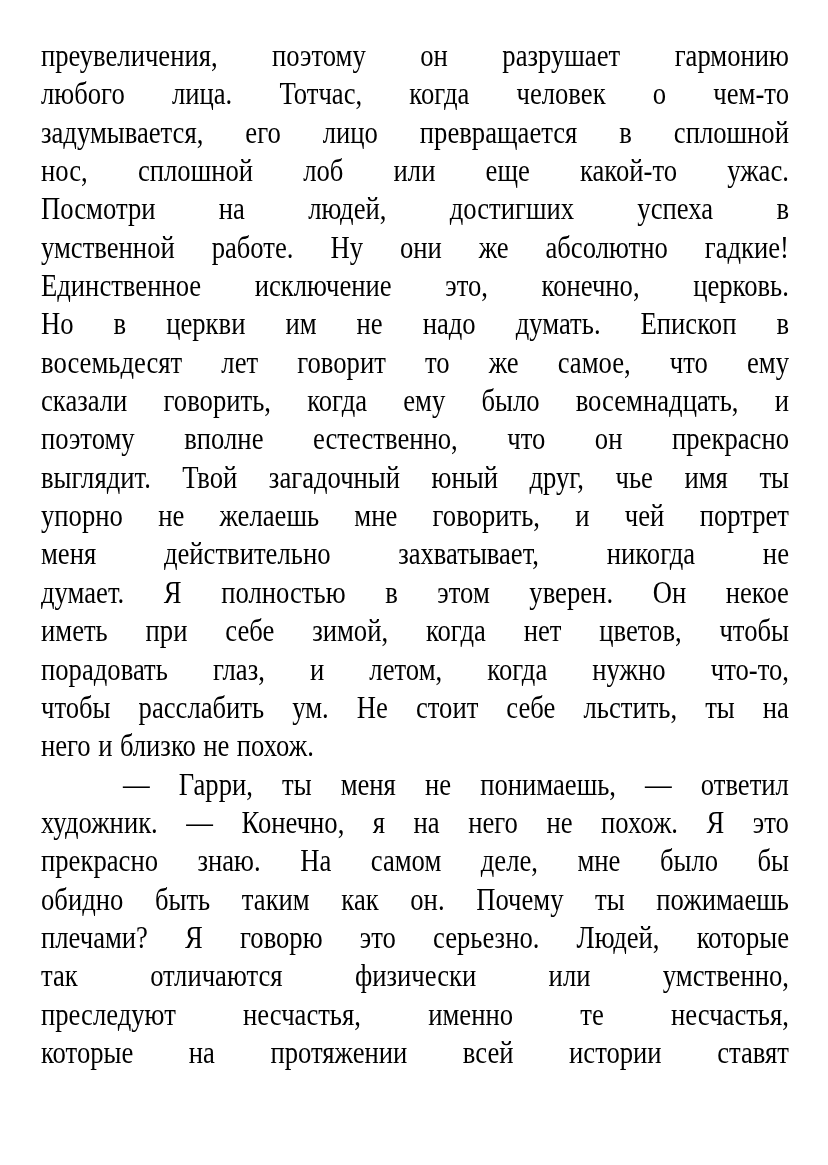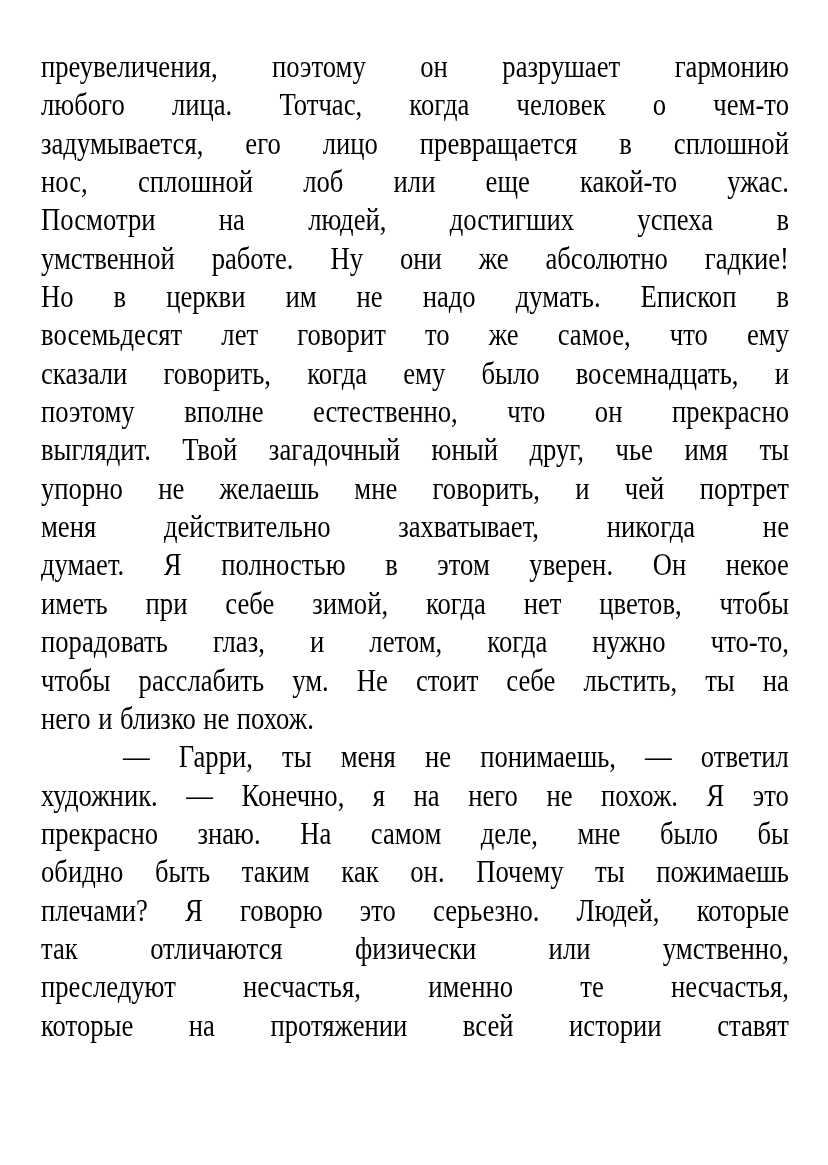--- a/index.html
+++ b/index.html
@@ -9,21 +9,21 @@
     }
     body {
       width: 828px;
       height: 1165px;
       position: relative;
       overflow: hidden;
     }
     .page {
       position: absolute;
       left: 41px;
-      top: 48px;
+      top: 37px;
       width: 748px;
     }
     .line {
       position: relative;
       height: 38.35px;
       line-height: 38.35px;
       width: 748px;
       white-space: nowrap;
       color: #000000;
       font-family: "Liberation Serif", serif;
@@ -108,20 +108,29 @@
           <span class="w">работе.</span>
           <span class="w">Ну</span>
           <span class="w">они</span>
           <span class="w">же</span>
           <span class="w">абсолютно</span>
           <span class="w">гадкие!</span>
         </div>
       </div>
       <div class="line">
         <div class="inner">
+          <span class="w">Единственное</span>
+          <span class="w">исключение</span>
+          <span class="w">это,</span>
+          <span class="w">конечно,</span>
+          <span class="w">церковь.</span>
+        </div>
+      </div>
+      <div class="line">
+        <div class="inner">
           <span class="w">Но</span>
           <span class="w">в</span>
           <span class="w">церкви</span>
           <span class="w">им</span>
           <span class="w">не</span>
           <span class="w">надо</span>
           <span class="w">думать.</span>
           <span class="w">Епископ</span>
           <span class="w">в</span>
         </div>

